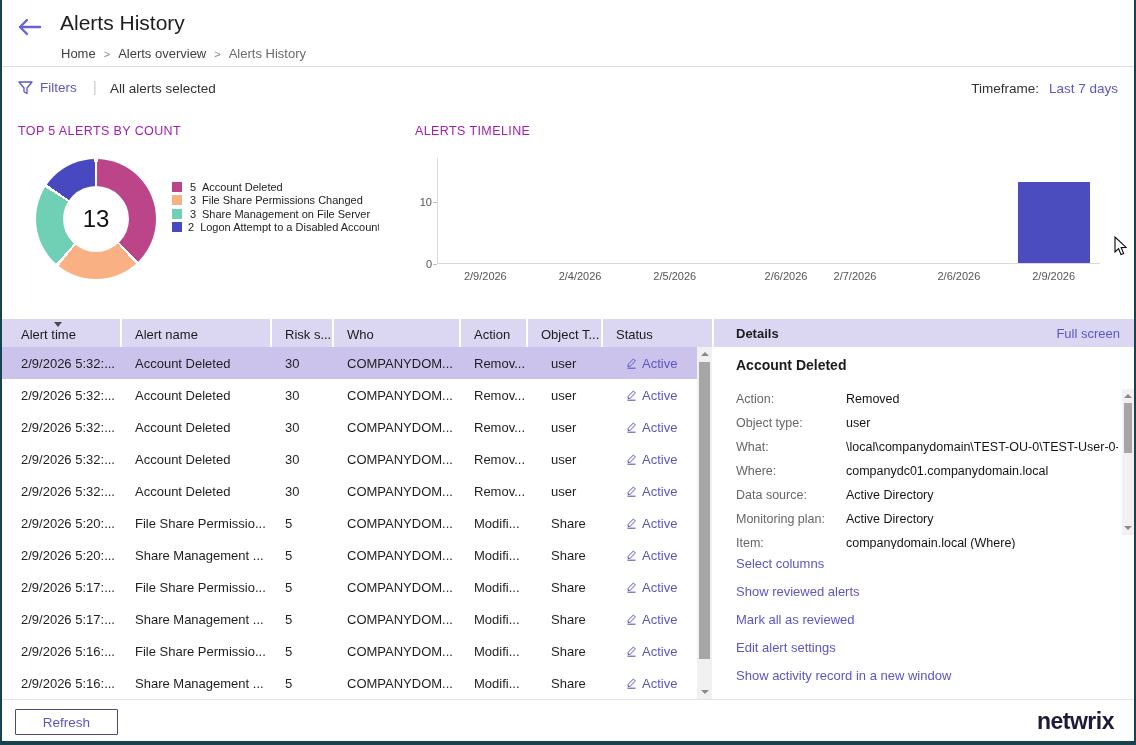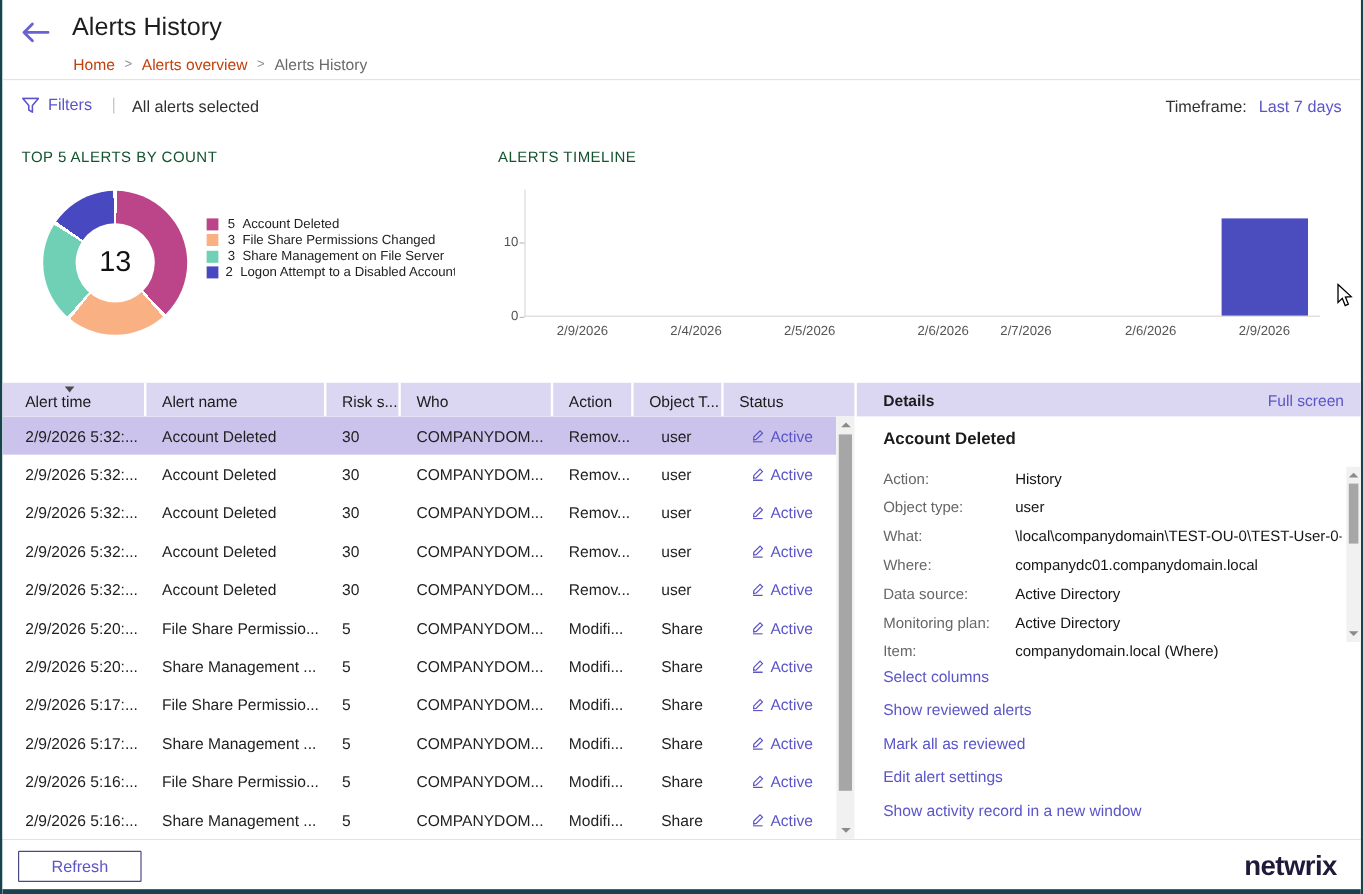--- a/index.html
+++ b/index.html
@@ -7,33 +7,33 @@
   .window{
     position:relative; width:1136px; height:745px; background:#fff;
     border-left:2px solid #16434d; border-right:2px solid #16434d;
     overflow:hidden;
   }
   
   .page-header{ position:absolute; top:0; left:0; right:0; height:67px; border-bottom:1px solid #dcdcdc; background:#fff; }
   .back-btn{ position:absolute; left:12px; top:16px; width:30px; height:24px; background:none; border:none; cursor:pointer; }
   .page-title{ position:absolute; left:58px; top:11px; font-size:21px; font-weight:400; color:#1d1d1d; }
   .breadcrumb{ position:absolute; left:59px; top:46px; font-size:13px; color:#6a6a6a; display:flex; gap:8px; align-items:center; }
-  .breadcrumb a{ color:#c2410c; text-decoration:none; }
+  .breadcrumb a{ color:#404040; text-decoration:none; }
   .crumb-sep{ color:#8a8a8a; font-size:11px; }
   
   .toolbar{ position:absolute; top:67px; left:0; right:0; height:45px; background:#fff; }
   .filters{ position:absolute; left:16px; top:13px; display:flex; align-items:center; gap:7px; font-size:13.5px; }
   .filters a{ color:#5b55c8; text-decoration:none; }
   .tb-divider{ position:absolute; left:91px; top:12px; color:#c9c9c9; font-size:14px; }
   .selection-text{ position:absolute; left:108px; top:14px; font-size:13.5px; color:#323130; }
   .timeframe{ position:absolute; right:16px; top:14px; font-size:13.5px; color:#323130; display:flex; gap:10px; }
   .timeframe a{ color:#5b55c8; text-decoration:none; }
   
   .charts{ position:absolute; top:112px; left:0; right:0; height:207px; background:#fff; }
-  .section-title{ position:absolute; top:12px; font-size:12.5px; letter-spacing:.4px; color:#14532d; }
+  .section-title{ position:absolute; top:12px; font-size:12.5px; letter-spacing:.4px; color:#a21caf; }
   #donut-title{ left:16px; }
   #timeline-title{ left:413px; }
   .donut{ position:absolute; left:34px; top:47px; width:120px; height:120px; border-radius:50%; }
   .donut-hole{ position:absolute; left:27px; top:27px; width:66px; height:66px; background:#fff; border-radius:50%;
     display:flex; align-items:center; justify-content:center; font-size:24px; color:#111; }
   .legend{ position:absolute; left:170px; top:68px; width:207px; overflow:hidden; }
   .legend-item{ display:flex; align-items:center; gap:6px; height:13.5px; white-space:nowrap; font-size:11px; color:#222; }
   .legend-swatch{ width:10px; height:10px; flex:0 0 10px; }
   .legend-val{ width:8px; text-align:right; }
   .plot{ position:absolute; left:435px; top:46px; width:663px; height:106px;
@@ -401,21 +401,21 @@
 
     <aside class="details">
       <div class="details-header">
         <span class="details-title">Details</span>
         <a href="#">Full screen</a>
       </div>
       <h2 class="details-heading">Account Deleted</h2>
       <div class="fields" id="fields">
           <div class="field-row">
             <span class="field-label">Action:</span>
-            <span class="field-value">History</span>
+            <span class="field-value">Removed</span>
           </div>
           <div class="field-row">
             <span class="field-label">Object type:</span>
             <span class="field-value">user</span>
           </div>
           <div class="field-row">
             <span class="field-label">What:</span>
             <span class="field-value">\local\companydomain\TEST-OU-0\TEST-User-0-1</span>
           </div>
           <div class="field-row">

